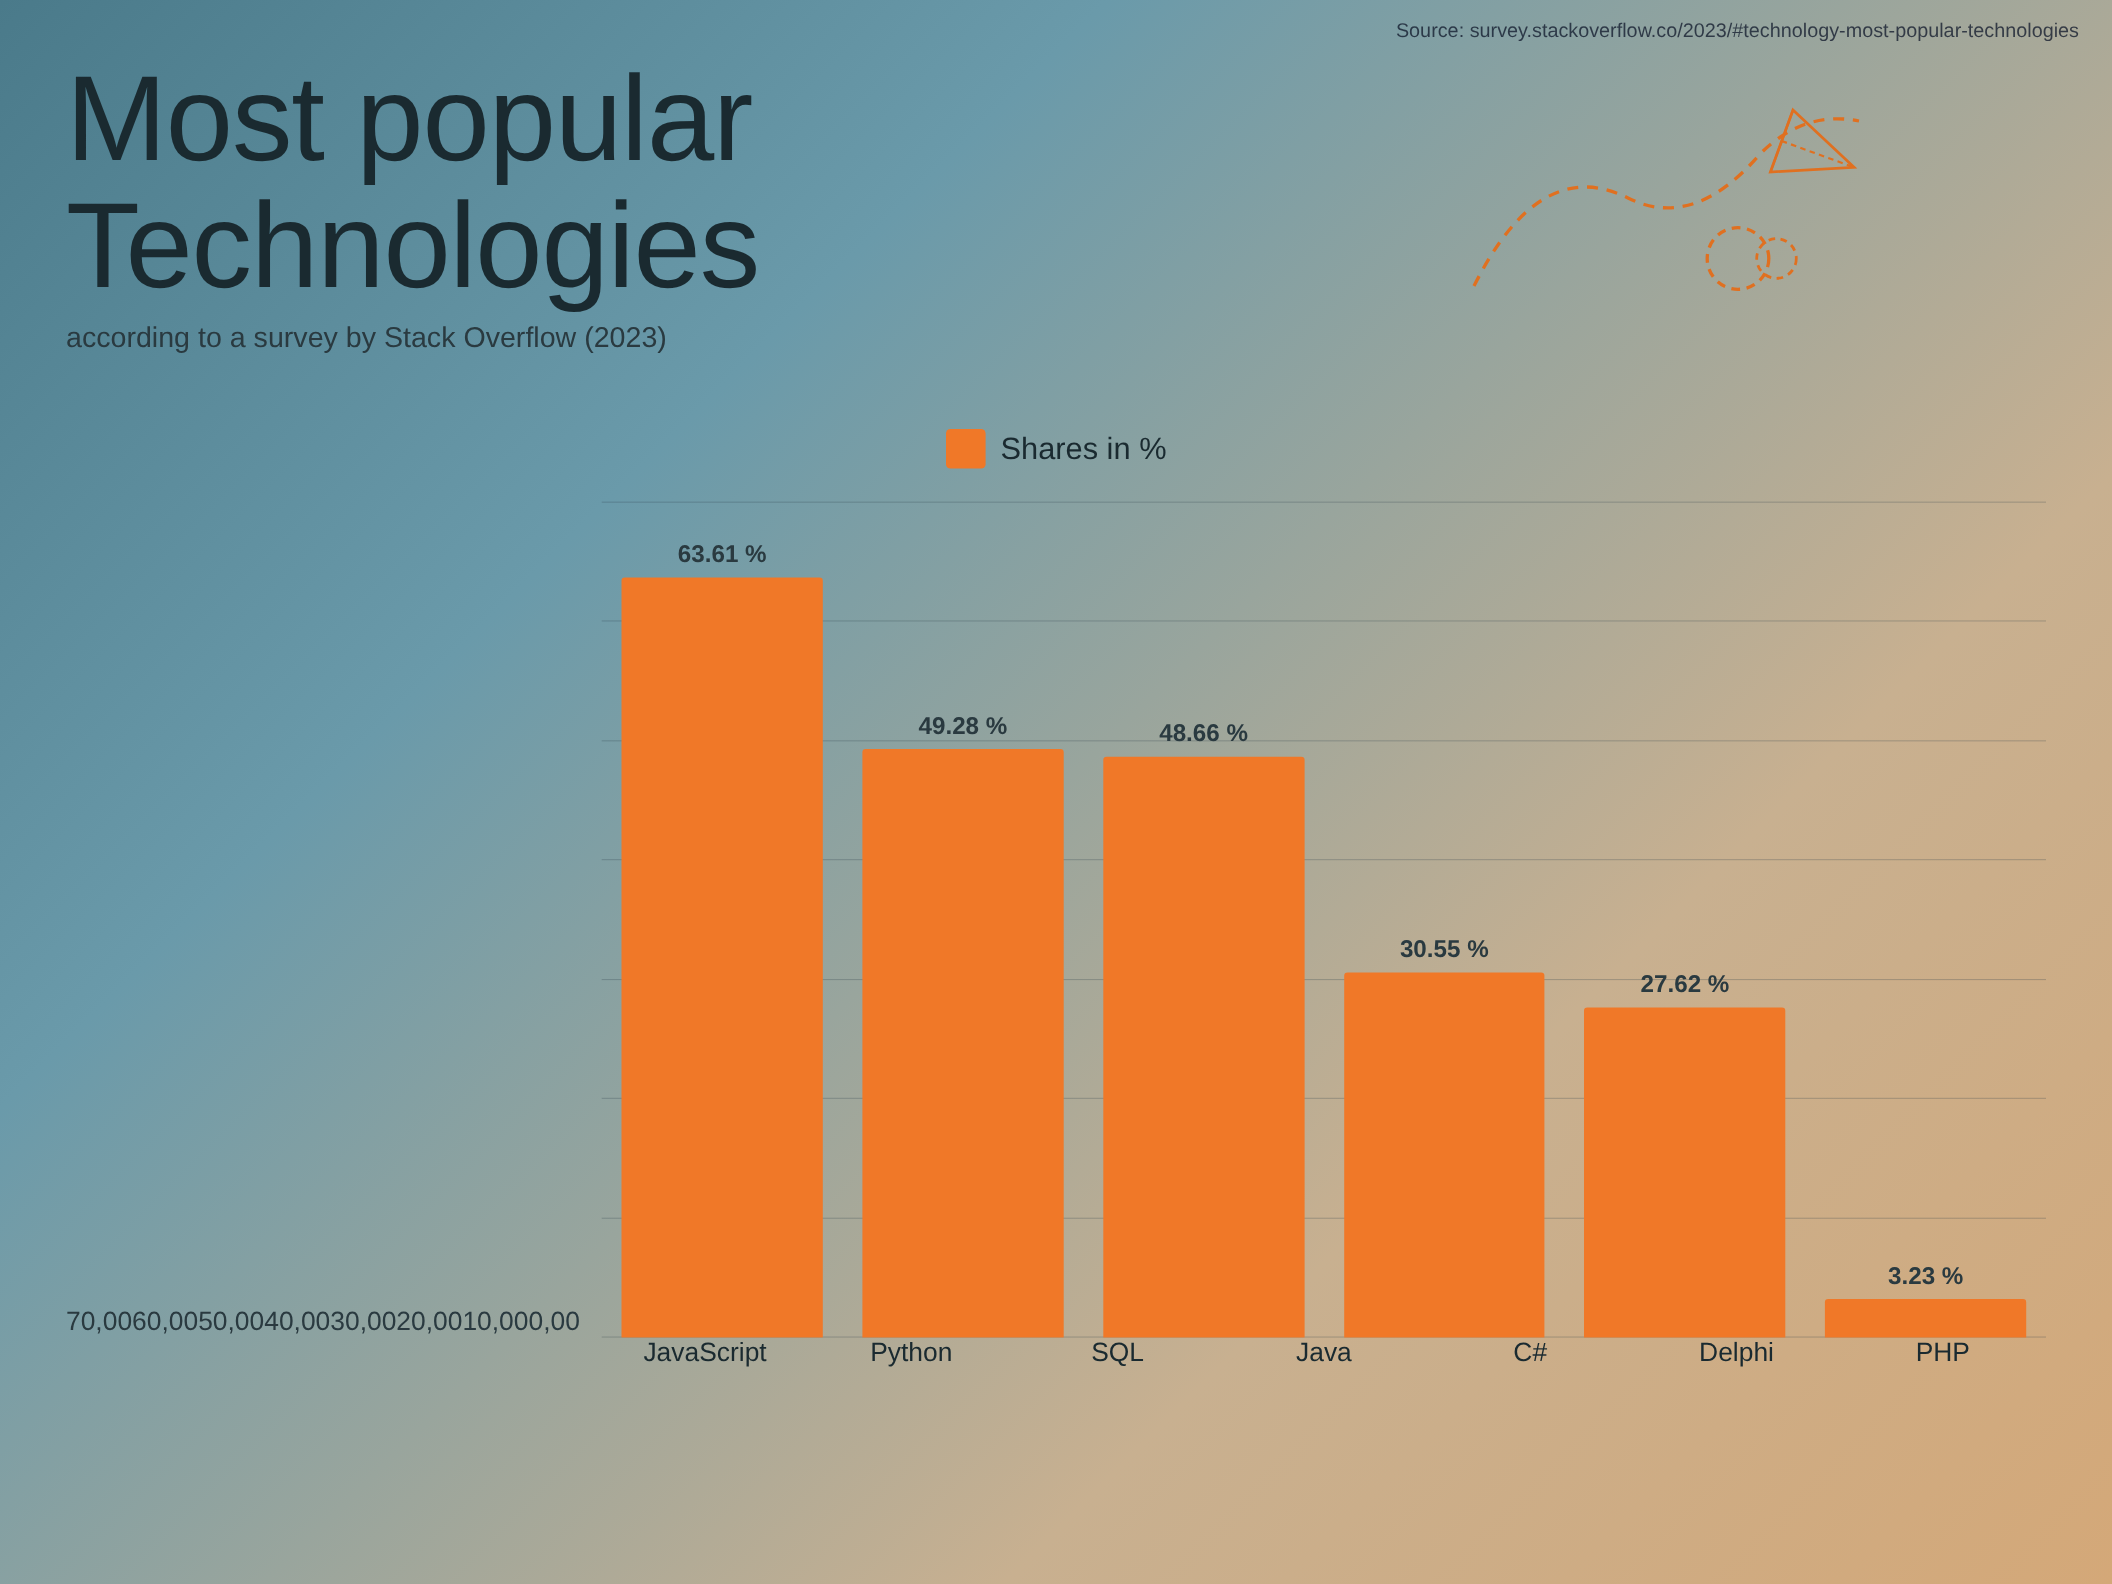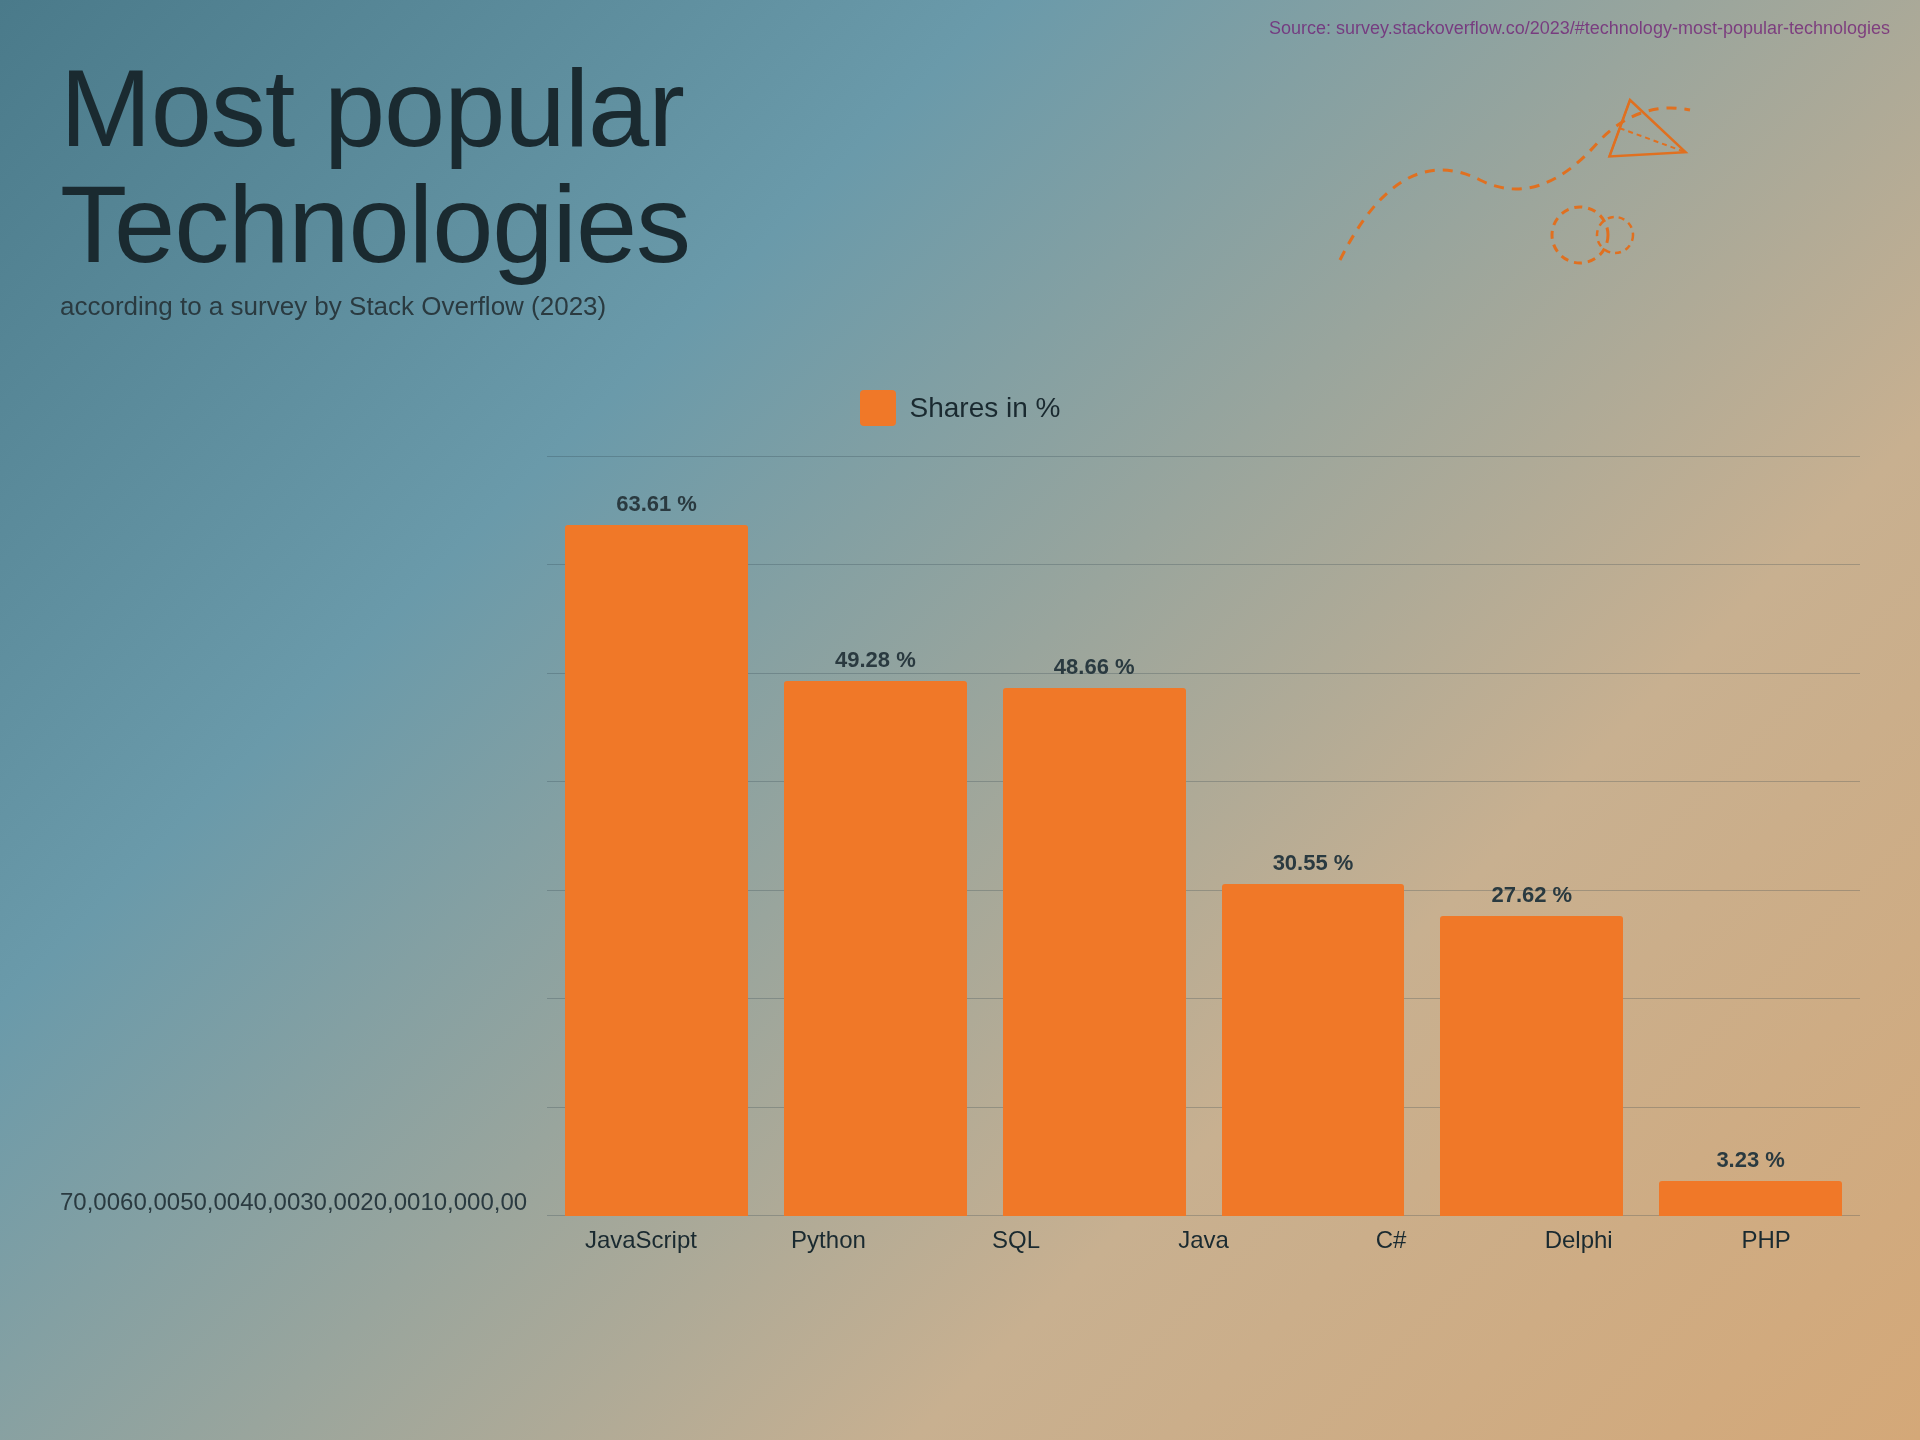--- a/index.html
+++ b/index.html
@@ -11,21 +11,21 @@
       font-family: 'Arial', sans-serif;
       background: linear-gradient(135deg, #4a7a8a 0%, #6a9aaa 30%, #c8b090 70%, #d4a878 100%);
       position: relative;
     }
 
     .source-text {
       position: absolute;
       top: 18px;
       right: 30px;
       font-size: 18px;
-      color: #701a75;
+      color: #0f172a;
       opacity: 0.75;
     }
 
     .title-section {
       position: absolute;
       top: 50px;
       left: 60px;
     }
 
     .main-title {
@@ -159,21 +159,21 @@
 
     .bar {
       width: 100%;
       background: #f07828;
       border-radius: 3px 3px 0 0;
       position: relative;
     }
 
     .x-labels {
       position: absolute;
-      bottom: 6px;
+      bottom: 16px;
       left: 0;
       right: 0;
       height: 60px;
       display: flex;
     }
 
     .x-label {
       flex: 1;
       display: flex;
       align-items: center;

